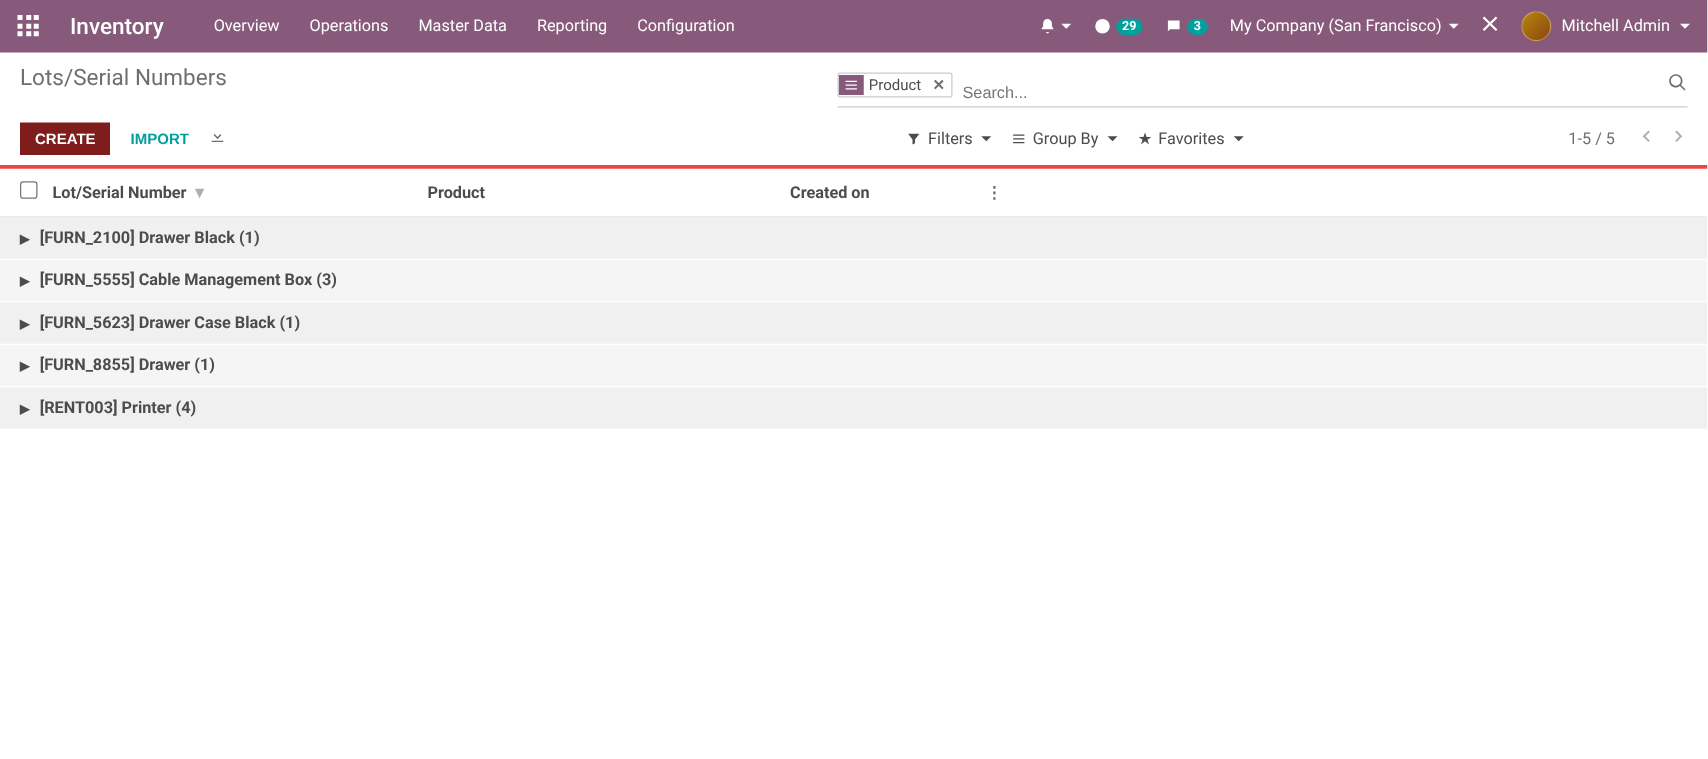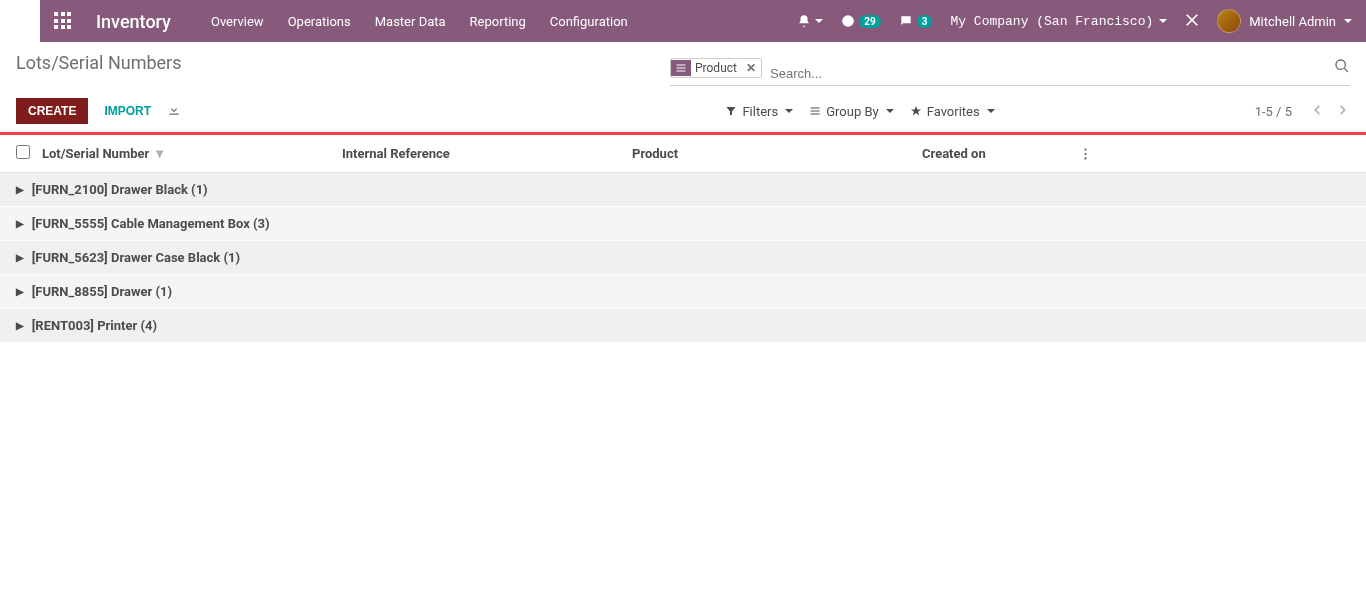--- a/index.html
+++ b/index.html
@@ -1,29 +1,29 @@
 <!DOCTYPE html>
 <html><head>
 <meta charset="utf-8">
 <style>
 * { margin: 0; padding: 0; box-sizing: border-box; }
 body { font-family: -apple-system, BlinkMacSystemFont, "Segoe UI", Roboto, "Helvetica Neue", Arial, sans-serif; font-size: 13px; color: #4c4c4c; background: #fff; }
 
 
-.topbar { background: #875a7b; height: 42px; display: flex; align-items: center; padding: 0 14px; color: #fff; margin-left: 40px; }
+.topbar { background: #875a7b; height: 42px; display: flex; align-items: center; padding: 0 14px; color: #fff; }
 .apps-icon { width: 18px; height: 18px; display: grid; grid-template-columns: repeat(3,1fr); grid-template-rows: repeat(3,1fr); gap: 2px; margin-right: 24px; cursor: pointer; }
 .apps-icon span { background: #fff; width: 4px; height: 4px; }
 .brand { font-size: 18px; font-weight: 500; margin-right: 40px; }
 .topnav { display: flex; gap: 24px; flex: 1; }
 .topnav a { color: #fff; text-decoration: none; font-size: 13px; cursor: pointer; }
 .topright { display: flex; align-items: center; gap: 18px; }
 .icon-btn { display: flex; align-items: center; gap: 4px; cursor: pointer; position: relative; }
 .badge { background: #00a09d; color: #fff; border-radius: 8px; font-size: 10px; padding: 1px 5px; font-weight: bold; }
 .caret-down { border-top: 4px solid #fff; border-left: 4px solid transparent; border-right: 4px solid transparent; }
-.company-selector { display: flex; align-items: center; gap: 6px; cursor: pointer; font-size: 13px; font-family: Liberation Mono, monospace; }
+.company-selector { display: flex; align-items: center; gap: 6px; cursor: pointer; font-size: 13px; }
 .avatar { width: 24px; height: 24px; border-radius: 50%; background: linear-gradient(135deg,#b8860b,#8b4513); border: 1px solid rgba(255,255,255,0.3); }
 .user-dd { display: flex; align-items: center; gap: 8px; cursor: pointer; }
 svg.top-icon { width: 14px; height: 14px; fill: #fff; }
 
 
 .control-panel { padding: 10px 16px 0 16px; border-bottom: 3px solid #ef4444; }
 .cp-row1 { display: flex; align-items: flex-start; justify-content: space-between; }
 .cp-title { font-size: 18px; color: #6f6f6f; font-weight: 400; }
 
 .search-area { flex: 1; max-width: 680px; margin-left: auto; }
@@ -201,21 +201,20 @@
   </div>
 </div>
 
 <div class="list-view">
   <div class="list-header">
     <div class="col-check"><input type="checkbox" style=""></div>
     <div class="col-lot">
       <span>Lot/Serial Number</span>
       <span class="sort-caret">▼</span>
     </div>
-    <div class="col-ref">Internal Reference</div>
     <div class="col-product">Product</div>
     <div class="col-created">Created on</div>
     <div class="col-menu">⋮</div>
   </div>
 
   <div class="group-row" style="background:#f0f0f0">
     <span class="group-caret">▶</span>
     <span>[FURN_2100] Drawer Black (1)</span>
   </div>
   <div class="group-row" style="background:#f5f5f5">

